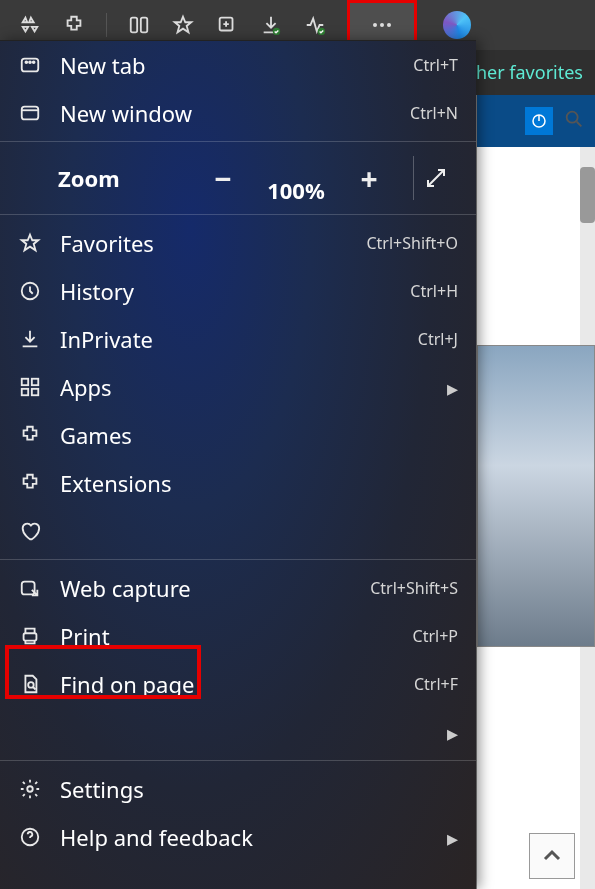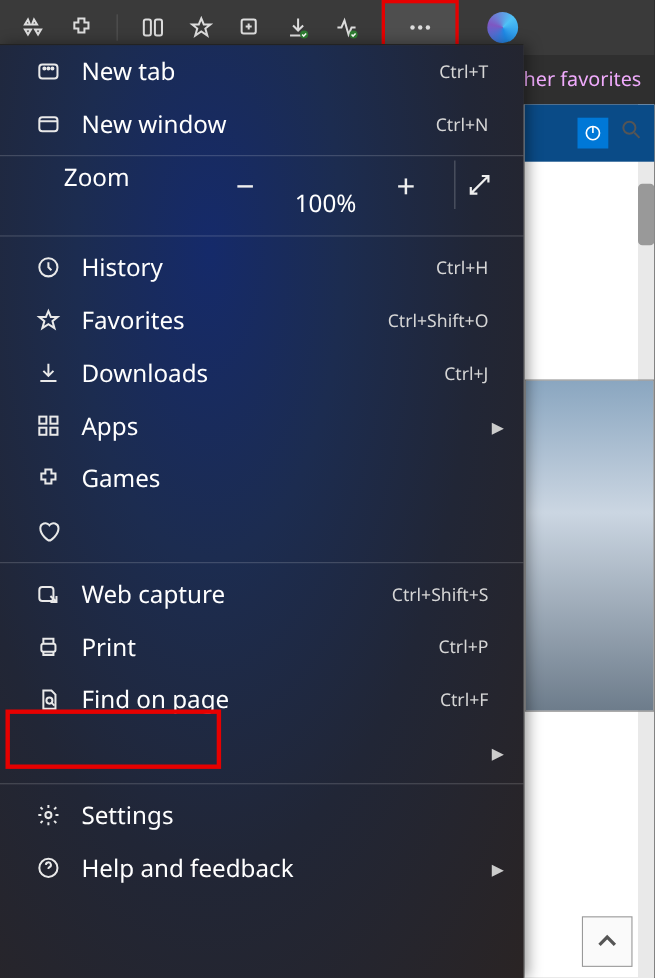--- a/index.html
+++ b/index.html
@@ -48,21 +48,21 @@
     width: 28px; height: 28px;
     border-radius: 50%;
     background: conic-gradient(from 45deg, #4fc3f7, #1e88e5, #7e57c2, #4fc3f7);
     margin-left: 6px;
   }
   
   .favbar-text {
     position: absolute;
     top: 60px; right: 12px;
     font-size: 18px;
-    color: #f0abfc;
+    color: #5eead4;
   }
   
   .page-slice {
     position: absolute;
     top: 95px; right: 0; bottom: 0;
     left: 476px;
     background: #ffffff;
     border-left: 1px solid #888;
   }
   .page-slice .bar {
@@ -110,45 +110,46 @@
     color: #fff;
     font-size: 22px;
     overflow: hidden;
     box-shadow: 4px 0 12px rgba(0,0,0,0.4);
     border-top: 1px solid #222;
   }
   .mi {
     display: flex;
     align-items: center;
     height: 48px;
-    padding: 0 32px;
+    padding: 0 18px;
     gap: 18px;
     position: relative;
     cursor: pointer;
   }
   .mi .mi-icon {
     width: 24px; height: 24px;
     display:flex;align-items:center;justify-content:center;
     color:#e9e9e9;
   }
   .mi .mi-label { flex: 1; white-space: nowrap; }
   .mi .mi-short { color:#d6d6d6; font-size:16px; }
   .mi .mi-chevron {
     position:absolute; right:18px; color:#ccc;
   }
   .menu .sep {
     height: 1px; background: rgba(255,255,255,.18);
     margin: 4px 0;
   }
   
   .zoom-row {
-    display:flex; 
+    display:flex; align-items:center;
     height: 64px;
     padding: 0 18px;
     gap: 16px;
+    font-weight: bold;
   }
   .zoom-row .spacer { width:24px; }
   .zoom-row .zlabel { flex:1; }
   .zoom-btn {
     width: 44px; height:44px;
     display:flex;align-items:center;justify-content:center;
     font-size: 30px; color:#eee;
     cursor:pointer;
   }
   .zoom-val { width:70px; text-align:center; font-size:22px;margin-top:24px; }
@@ -293,43 +294,43 @@
             <path d="M4 20L20 4M14 4h6v6M10 20H4v-6"></path>
           </svg>
         </span>
     </div>
 
     <div class="sep"></div>
 
     <div class="mi">
       <span class="mi-icon">
           <svg viewBox="0 0 24 24" width="22" height="22" fill="none" stroke="currentColor" stroke-width="2">
+            <path d="M12 3l2.5 6H21l-5 4 2 7-6-4-6 4 2-7-5-4h6.5z"></path>
+          </svg>
+        </span>
+      <span class="mi-label">Favorites</span>
+      <span class="mi-short">Ctrl+Shift+O</span>
+    </div>
+    <div class="mi">
+      <span class="mi-icon">
+          <svg viewBox="0 0 24 24" width="22" height="22" fill="none" stroke="currentColor" stroke-width="2">
             <circle cx="12" cy="12" r="9"></circle>
             <path d="M12 7v5l3 3"></path>
           </svg>
         </span>
       <span class="mi-label">History</span>
       <span class="mi-short">Ctrl+H</span>
     </div>
     <div class="mi">
       <span class="mi-icon">
           <svg viewBox="0 0 24 24" width="22" height="22" fill="none" stroke="currentColor" stroke-width="2">
-            <path d="M12 3l2.5 6H21l-5 4 2 7-6-4-6 4 2-7-5-4h6.5z"></path>
-          </svg>
-        </span>
-      <span class="mi-label">Favorites</span>
-      <span class="mi-short">Ctrl+Shift+O</span>
-    </div>
-    <div class="mi">
-      <span class="mi-icon">
-          <svg viewBox="0 0 24 24" width="22" height="22" fill="none" stroke="currentColor" stroke-width="2">
             <path d="M12 3v12M7 10l5 5 5-5M4 20h16"></path>
           </svg>
         </span>
-      <span class="mi-label">Downloads</span>
+      <span class="mi-label">InPrivate</span>
       <span class="mi-short">Ctrl+J</span>
     </div>
     <div class="mi">
       <span class="mi-icon">
           <svg viewBox="0 0 24 24" width="22" height="22" fill="none" stroke="currentColor" stroke-width="2">
             <rect x="3" y="3" width="7" height="7"></rect>
             <rect x="14" y="3" width="7" height="7"></rect>
             <rect x="3" y="14" width="7" height="7"></rect>
             <rect x="14" y="14" width="7" height="7"></rect>
           </svg>
@@ -341,20 +342,28 @@
       <span class="mi-icon">
           <svg viewBox="0 0 24 24" width="22" height="22" fill="none" stroke="currentColor" stroke-width="2">
             <path d="M9 3h6v4h4v6h-4v4H9v-4H5V7h4z"></path>
           </svg>
         </span>
       <span class="mi-label">Games</span>
     </div>
     <div class="mi">
       <span class="mi-icon">
           <svg viewBox="0 0 24 24" width="22" height="22" fill="none" stroke="currentColor" stroke-width="2">
+            <path d="M9 3h6v4h4v6h-4v4H9v-4H5V7h4z"></path>
+          </svg>
+        </span>
+      <span class="mi-label">Extensions</span>
+    </div>
+    <div class="mi">
+      <span class="mi-icon">
+          <svg viewBox="0 0 24 24" width="22" height="22" fill="none" stroke="currentColor" stroke-width="2">
             <path d="M12 21s-8-5-8-12a5 5 0 0 1 9-3 5 5 0 0 1 9 3c0 7-8 12-8 12z"></path>
           </svg>
         </span>
     </div>
 
     <div class="sep"></div>
 
     <div class="mi">
       <span class="mi-icon">
           <svg viewBox="0 0 24 24" width="22" height="22" fill="none" stroke="currentColor" stroke-width="2">

